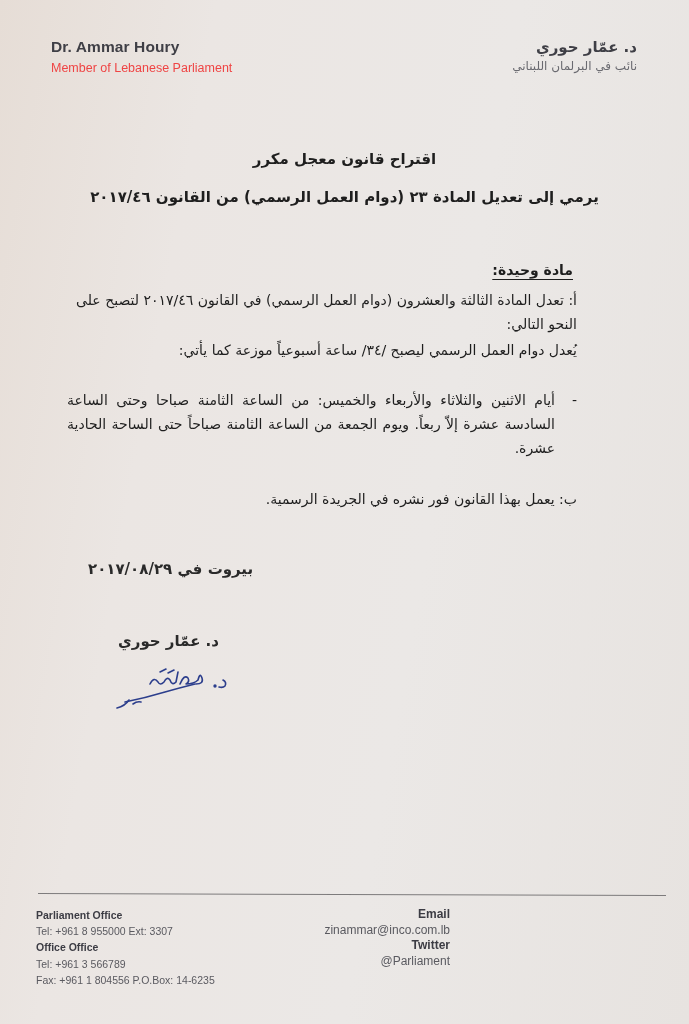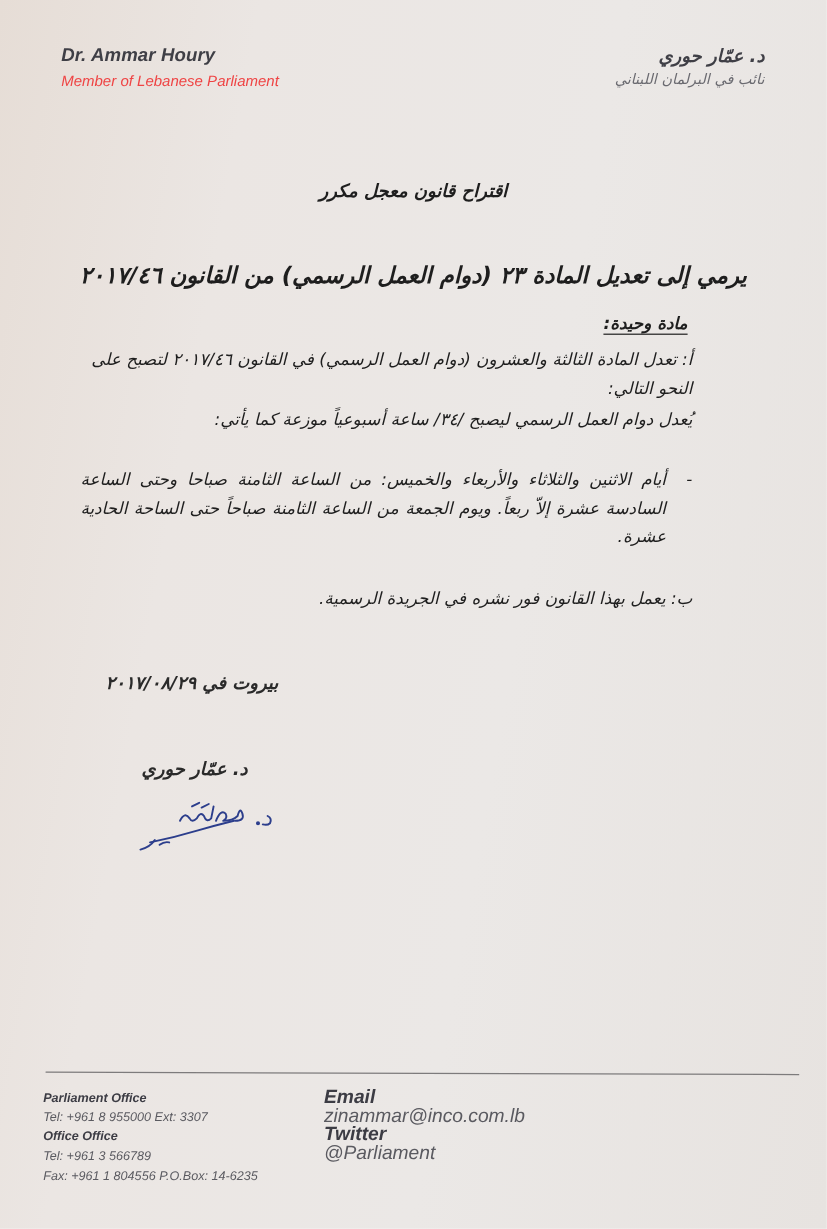--- a/index.html
+++ b/index.html
@@ -13,21 +13,20 @@
       background: linear-gradient(100deg, #e6ddd6 0%, #ebe6e3 25%, #ebe8e6 60%, #e7e3e0 100%);
       font-family: "DejaVu Sans", sans-serif;
       color: #2a2a2a;
       position: relative;
     }
     .page {
       position: absolute;
       left: 0; top: 0;
       width: 689px;
       height: 768px;
-      font-style: italic;
     }
     
     .lh-en {
       position: absolute;
       left: 51px;
       top: 38px;
       font-family: "Liberation Sans", sans-serif;
     }
     .lh-en .name {
       font-size: 15.5px;
@@ -74,22 +73,21 @@
       text-align: center;
       font-weight: bold;
       font-size: 15px;
     }
     .title2 {
       position: absolute;
       left: 0; width: 689px;
       top: 188px;
       text-align: center;
       font-weight: bold;
-      font-size: 19px;
-      margin-top: 31px;
+      font-size: 15px;
     }
     .sect-heading {
       position: absolute;
       right: 116px;
       top: 262px;
       font-weight: bold;
       font-size: 14px;
       text-decoration: underline;
       text-underline-offset: 4px;
     }
@@ -171,24 +169,24 @@
     .footer-en .lbl {
       font-weight: bold;
       color: #3c3c44;
     }
     .footer-mid {
       position: absolute;
       left: 270px;
       width: 180px;
       top: 907px;
       font-family: "Liberation Sans", sans-serif;
-      font-size: 16px;
+      font-size: 12px;
       line-height: 15.5px;
       color: #5a5a60;
-      text-align: left;
+      text-align: right;
     }
     .footer-mid .lbl {
       font-weight: bold;
       color: #3c3c44;
     }
     .footer-ar {
       position: absolute;
       right: 22px;
       top: 907px;
       direction: rtl;

